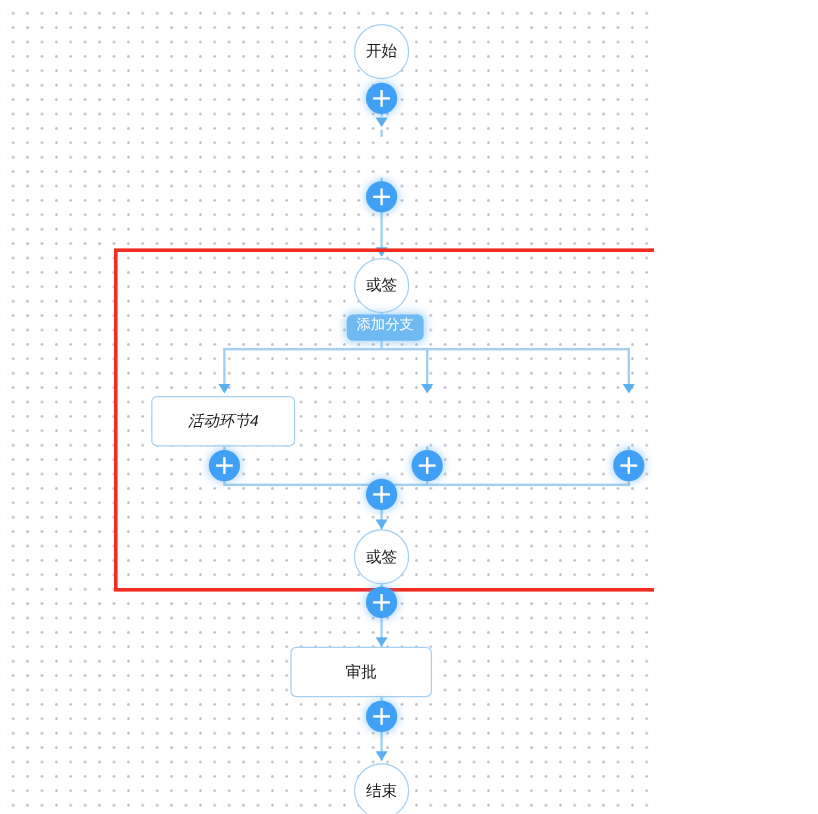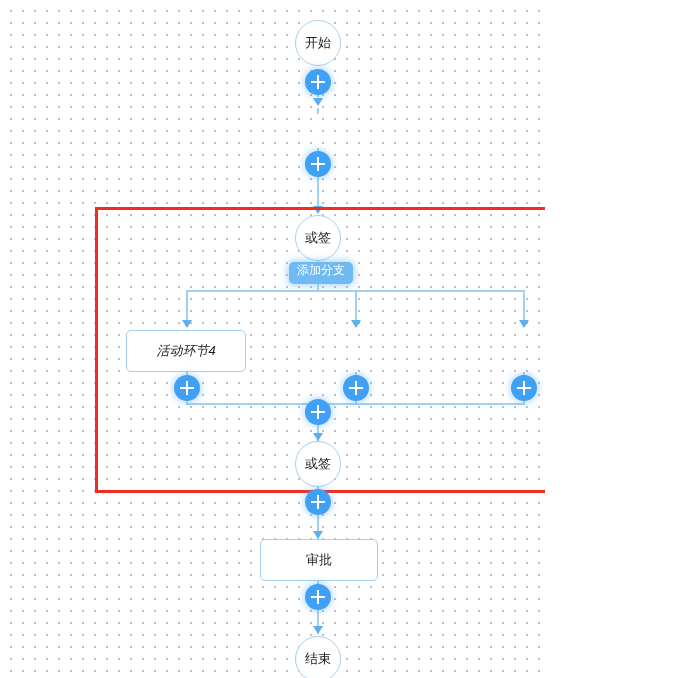--- a/index.html
+++ b/index.html
@@ -186,21 +186,21 @@
   <div class="box-node" style="left:126px; top:330px; width:120px;font-style:italic;">
     <span>活动环节4</span>
   </div>
 
 
 
   <div class="circle-node" style="left:295px; top:441px;">
     <span>或签</span>
   </div>
 
-  <div class="box-node" style="left:260px; top:539px; width:118px;">
+  <div class="box-node" style="left:242px; top:539px; width:118px;">
     <span>审批</span>
   </div>
 
   <div class="circle-node" style="left:295px; top:636px;">
     <span>结束</span>
   </div>
 
   <div class="plus-btn" style="left:305px; top:69px;"></div>
 
   <div class="plus-btn" style="left:305px; top:151px;"></div>

